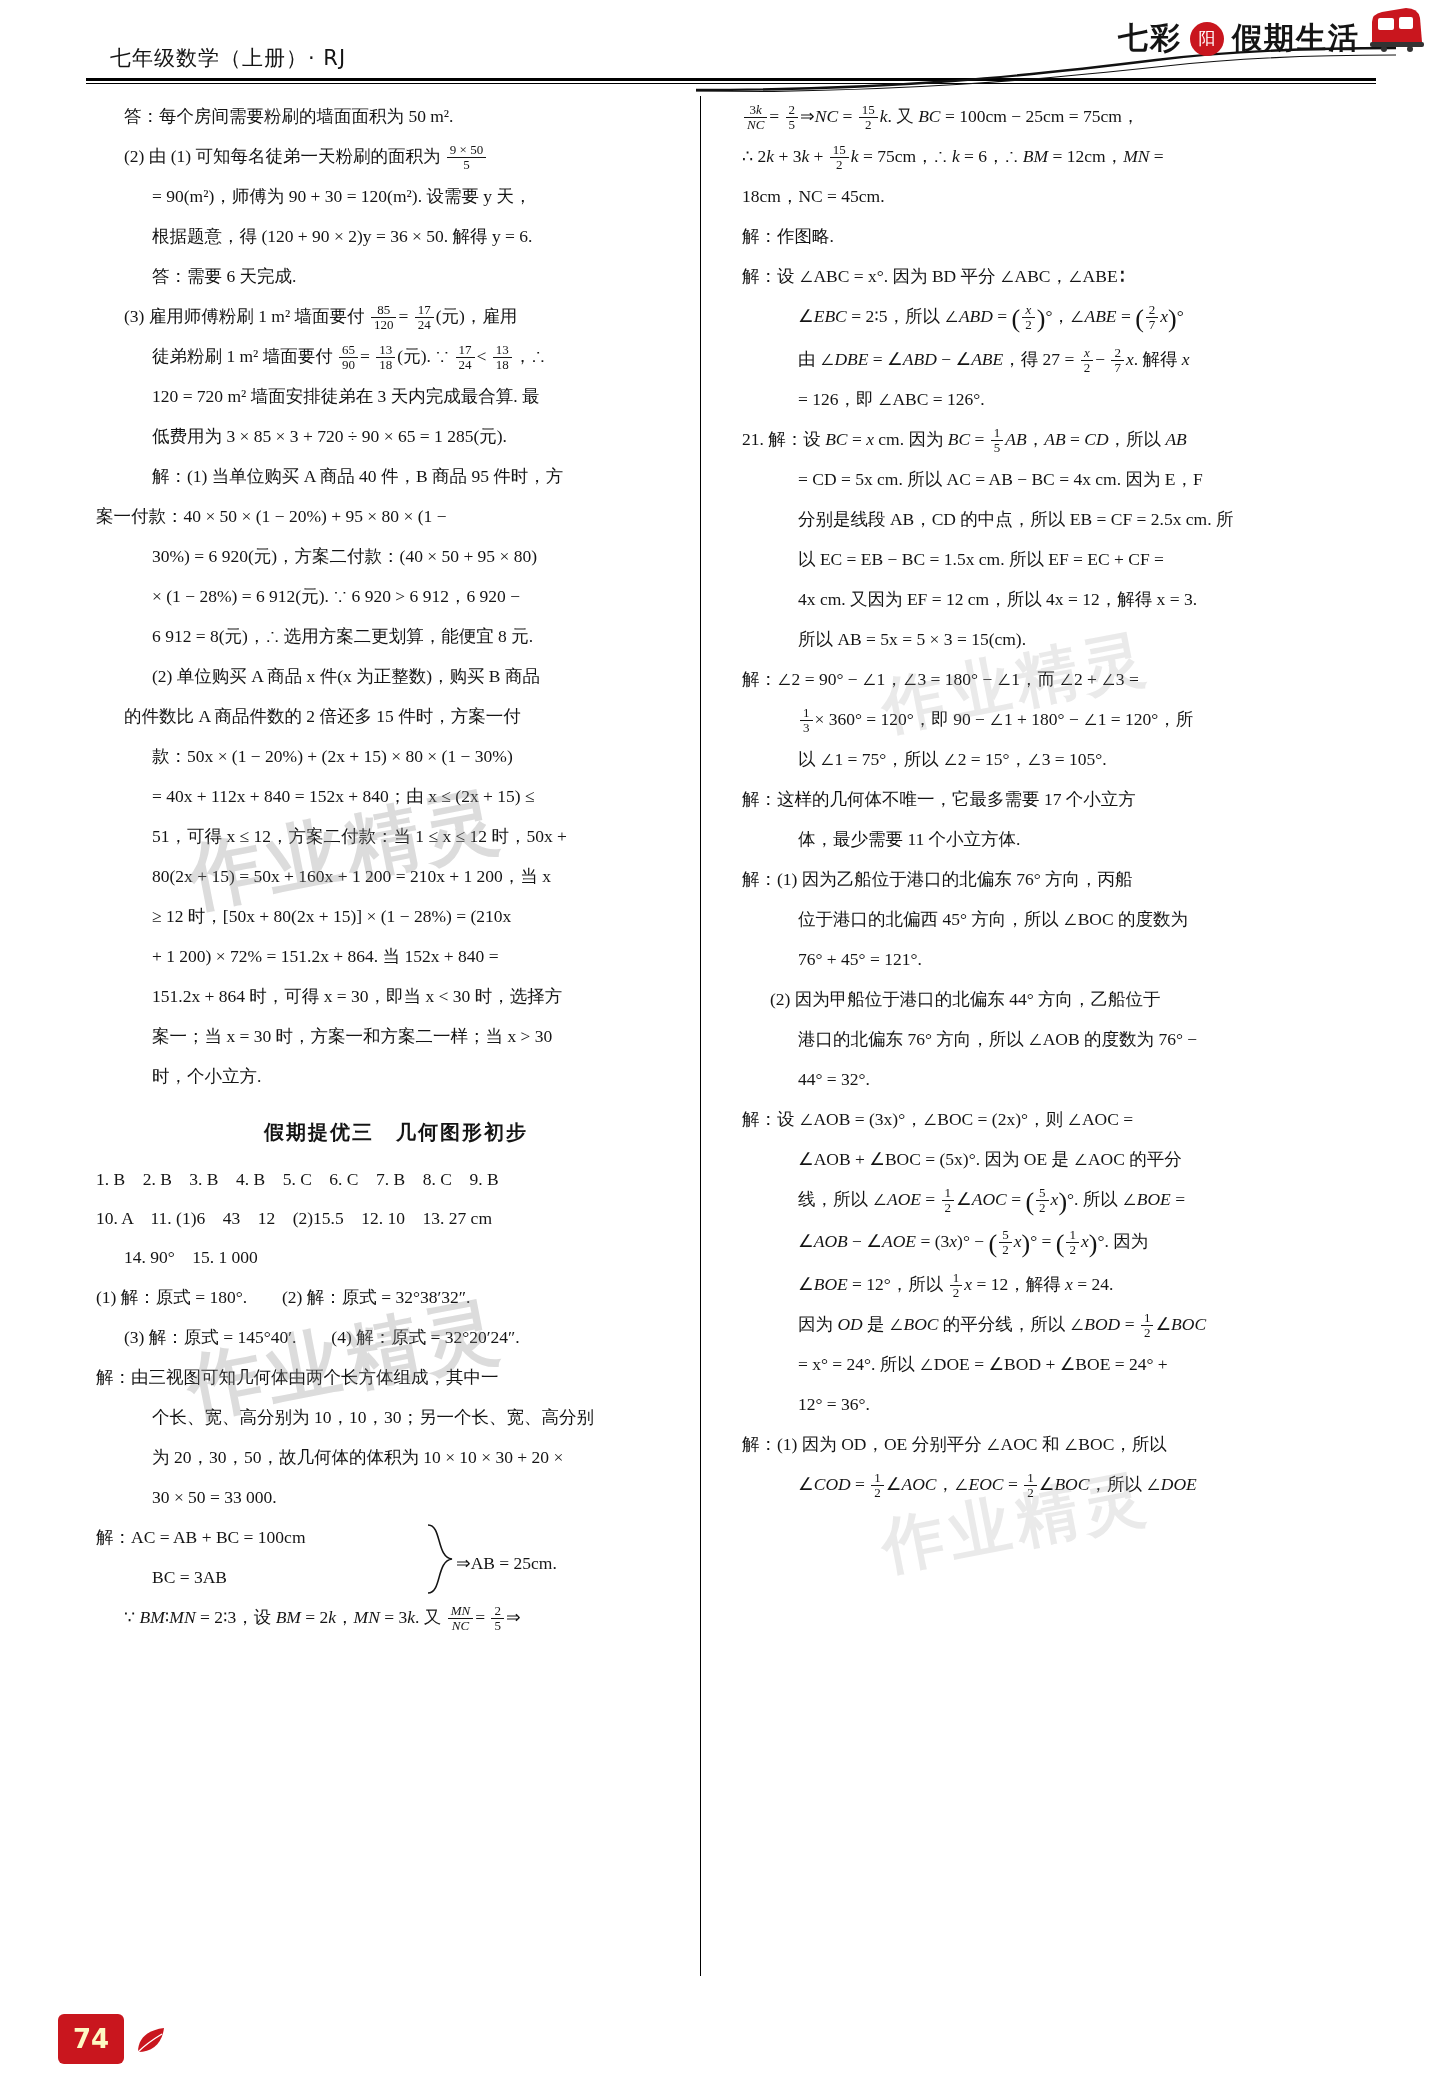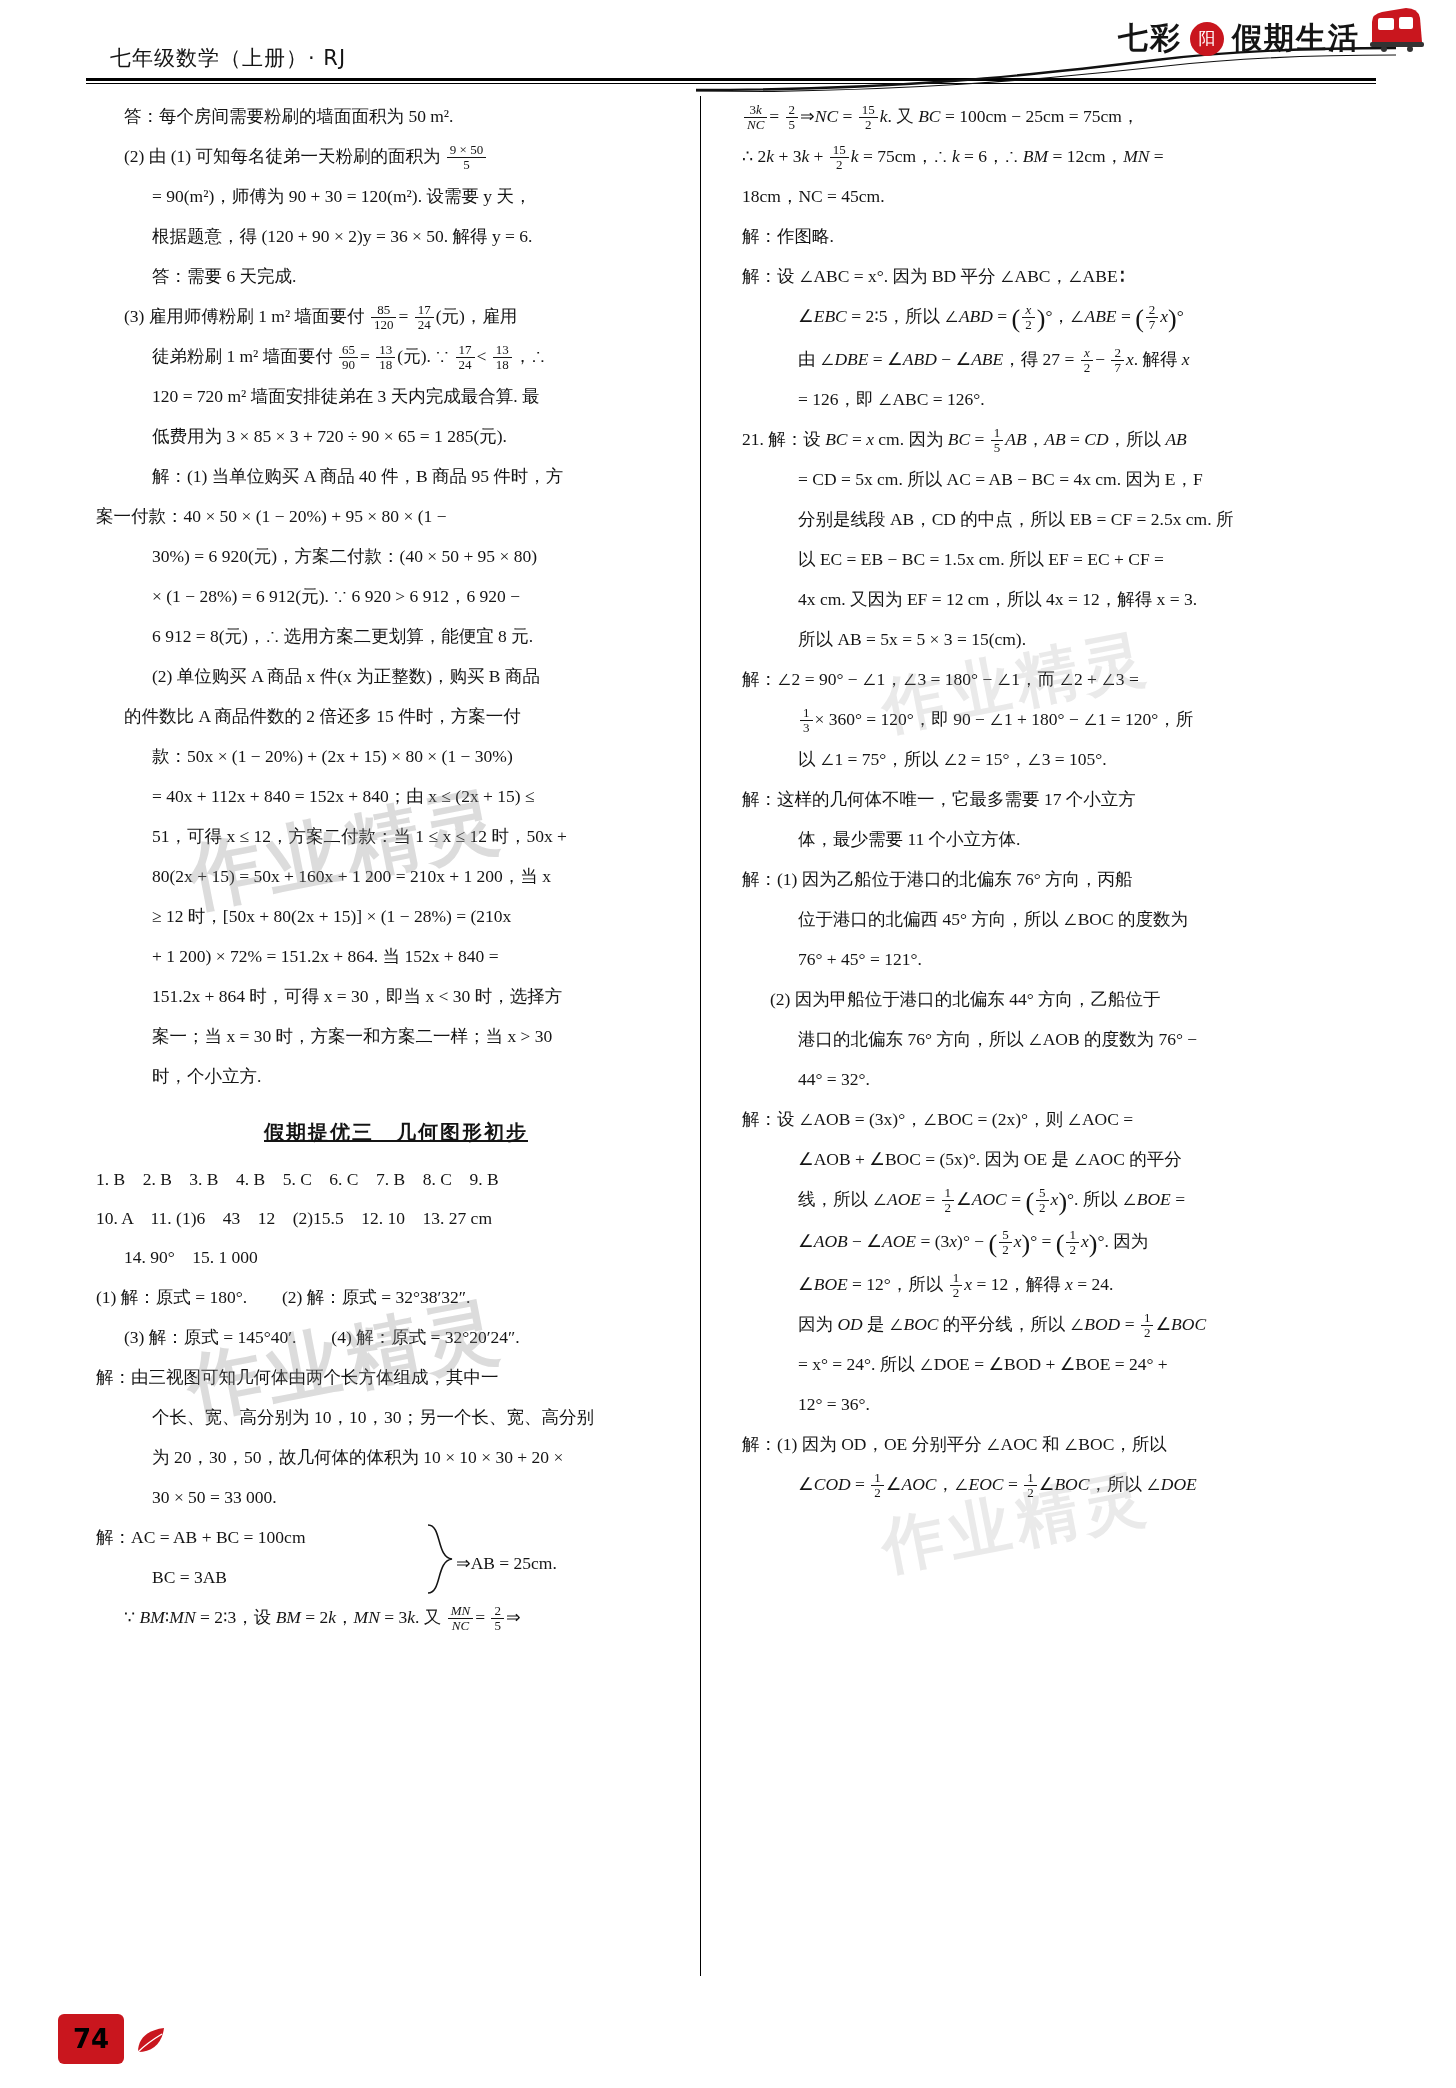--- a/index.html
+++ b/index.html
@@ -56,38 +56,38 @@
     position:absolute;left:700px;top:96px;width:1px;height:1880px;background:#000;
   }
 
   .para{margin:0 0 0 0;text-indent:0;}
   .ind{padding-left:28px;}
   .ind2{padding-left:56px;}
   .tight{line-height:39px;}
 
   .sec-title{
     text-align:center;font-size:20px;font-weight:bold;
-    margin:16px 0 8px 0;letter-spacing:2px;font-family:"DejaVu Serif",serif;text-decoration:underline;
+    margin:16px 0 8px 0;letter-spacing:2px;font-family:"DejaVu Serif",serif;
   }
 
   i.v{font-family:"Liberation Serif",serif;font-style:italic;}
   .frac{
     display:inline-block;vertical-align:-0.55em;text-align:center;
     font-size:13px;line-height:1.08;margin:0 2px;
   }
   .frac .n{display:block;border-bottom:1.2px solid #141414;padding:0 3px;}
   .frac .d{display:block;padding:0 3px;}
   .bigparen{font-size:26px;vertical-align:-0.18em;}
 
   
   .footer{
     position:absolute;left:58px;bottom:24px;display:flex;align-items:center;gap:10px;
   }
   .pg-badge{
-    width:66px;height:50px;background:#c9161e;color:#000000;border-radius:6px;
+    width:66px;height:50px;background:#c9161e;color:#fef9c3;border-radius:6px;
     display:flex;align-items:center;justify-content:center;
     font-size:26px;font-family:"DejaVu Sans",sans-serif;font-weight:bold;
   }
   .leafs{width:34px;height:34px;}
 
   
   .wm{
     position:absolute;color:rgba(140,140,140,.30);
     font-family:"DejaVu Sans",sans-serif;font-weight:bold;
     font-size:74px;letter-spacing:6px;white-space:nowrap;

